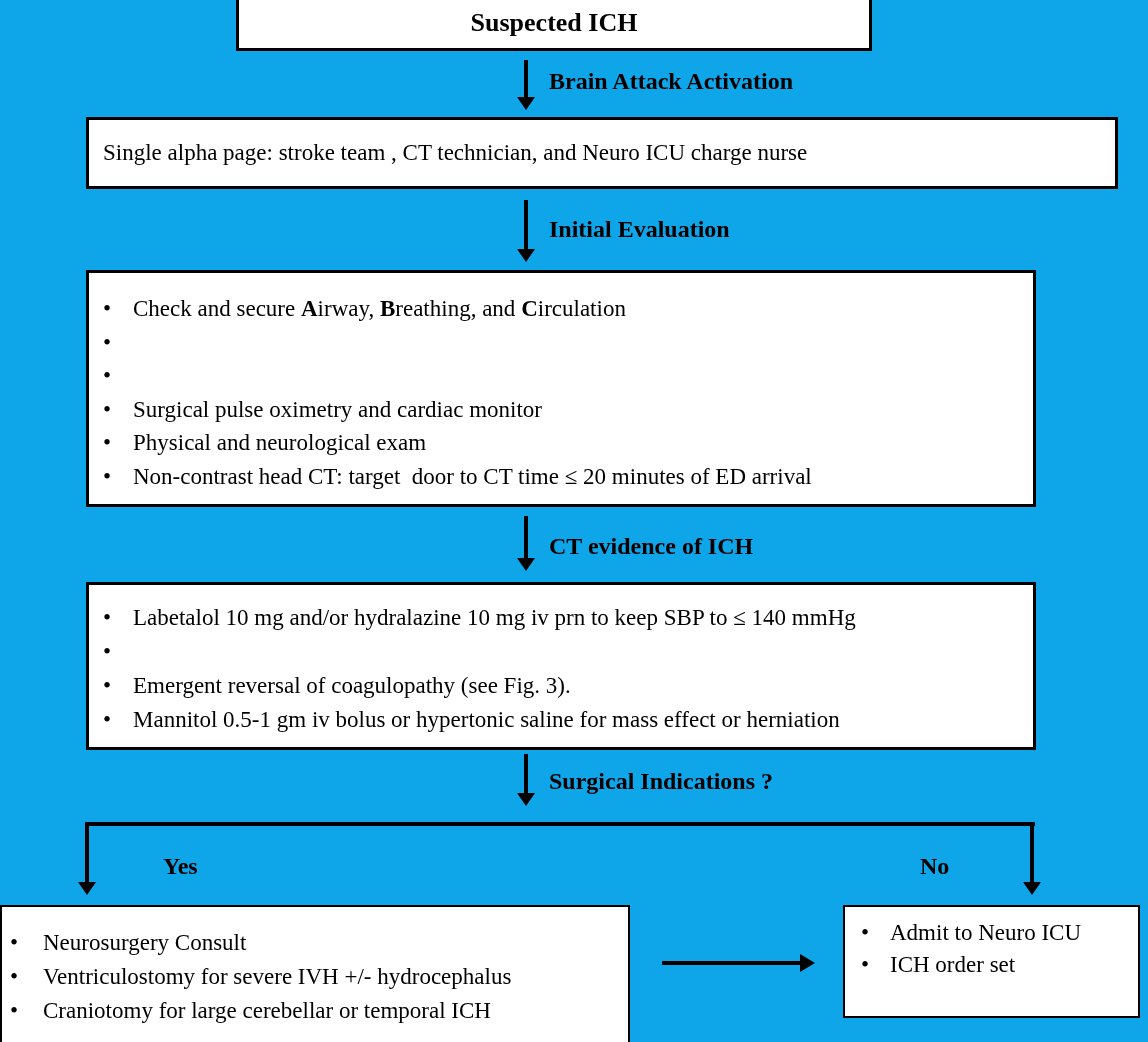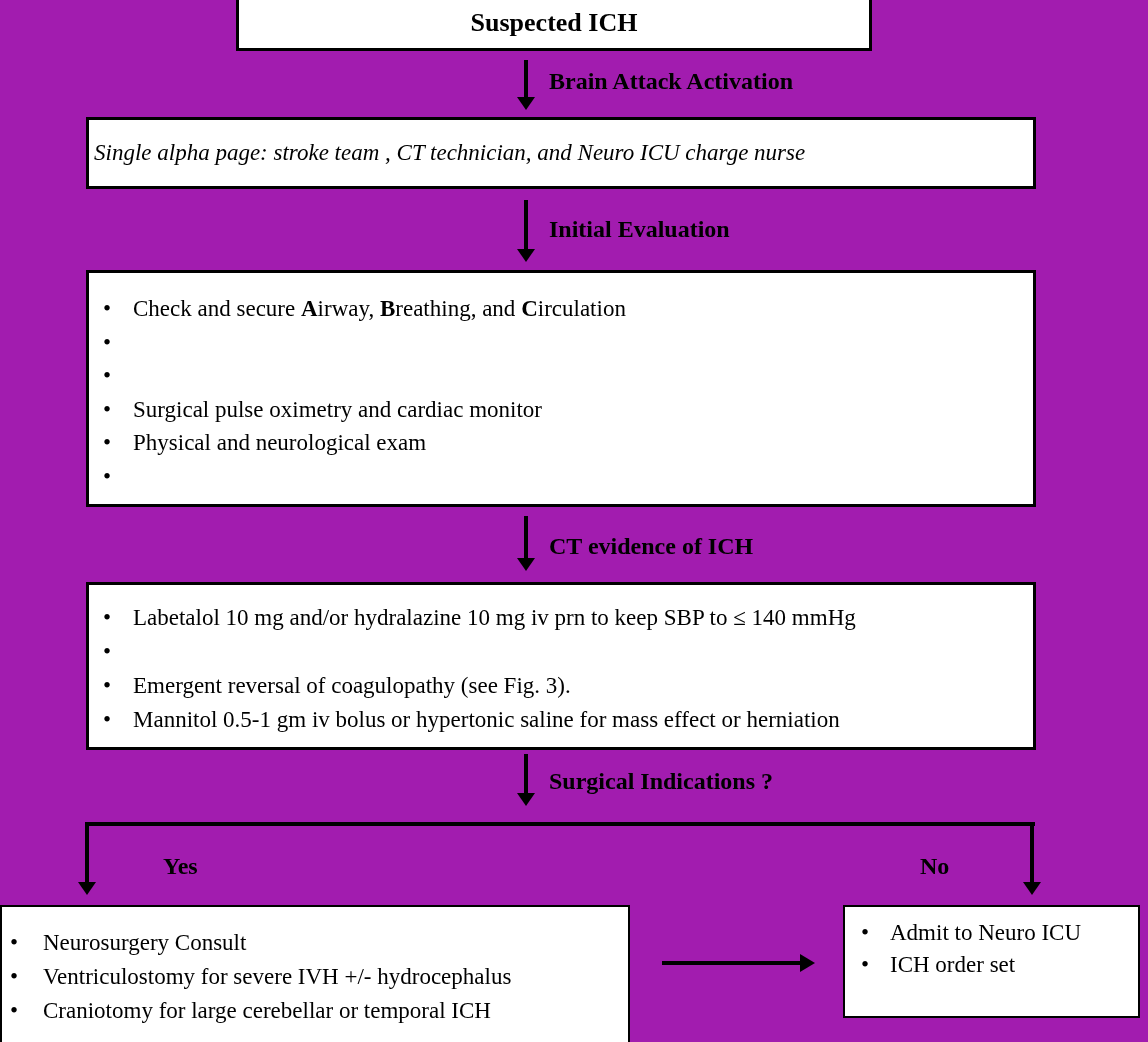--- a/index.html
+++ b/index.html
@@ -1,35 +1,35 @@
 <!DOCTYPE html>
 <html><head>
 <meta charset="utf-8">
 <style>
   html, body { margin: 0; padding: 0; background: #ffffff; }
   .canvas {
     position: relative;
     width: 1148px;
     height: 1042px;
-    background: #a21caf;
+    background: #0ea5e9;
     overflow: hidden;
     color: #000;
     font-family: "Liberation Serif", "DejaVu Serif", serif;
   }
   .box {
     position: absolute;
     box-sizing: border-box;
     background: #ffffff;
     border: 3px solid #000;
   }
   .box-a { left: 236px; top: -5px; width: 636px; height: 56px;
            display: flex; align-items: center; justify-content: center; }
   .box-title { font-weight: bold; font-size: 26px; }
-  .box-b { left: 86px; top: 117px; width: 950px; height: 72px;
-           display: flex; align-items: center; padding-left: 5px; font-size: 23px; font-style: italic; }
+  .box-b { left: 86px; top: 117px; width: 1032px; height: 72px;
+           display: flex; align-items: center; padding-left: 14px; font-size: 23px; }
   .box-b span { white-space: pre-wrap; }
   .box-c { left: 86px; top: 270px; width: 950px; height: 237px; padding: 19px 6px 0 14px; }
   .box-d { left: 86px; top: 582px; width: 950px; height: 168px; padding: 16px 6px 0 14px; }
   .box-e { left: 0px;  top: 905px; width: 630px; height: 155px; border-width: 2px; padding: 19px 6px 0 8px; }
   .box-f { left: 843px; top: 905px; width: 297px; height: 113px; border-width: 2px; padding: 10px 4px 0 16px; }
 
   .bullet-row { display: flex; font-size: 23px; }
   .box-c .bullet-row { line-height: 33.5px; }
   .box-d .bullet-row { line-height: 34px; }
   .box-e .bullet-row { line-height: 34px; }
@@ -107,20 +107,21 @@
       <div class="bullet-row">
         <span class="bullet">•</span>
         <span class="bullet-text"><span>Surgical pulse oximetry and cardiac monitor</span></span>
       </div>
       <div class="bullet-row">
         <span class="bullet">•</span>
         <span class="bullet-text"><span>Physical and neurological exam</span></span>
       </div>
       <div class="bullet-row">
         <span class="bullet">•</span>
+        <span class="bullet-text"><span>Non-contrast head CT: target  door to CT time ≤ 20 minutes of ED arrival</span></span>
       </div>
     </div>
 
   <div class="varrow arrow-3">
     <i class="stem"></i>
     <i class="head"></i>
   </div>
   <div class="alabel label-3">CT evidence of ICH</div>
 
   <div class="box box-d">

